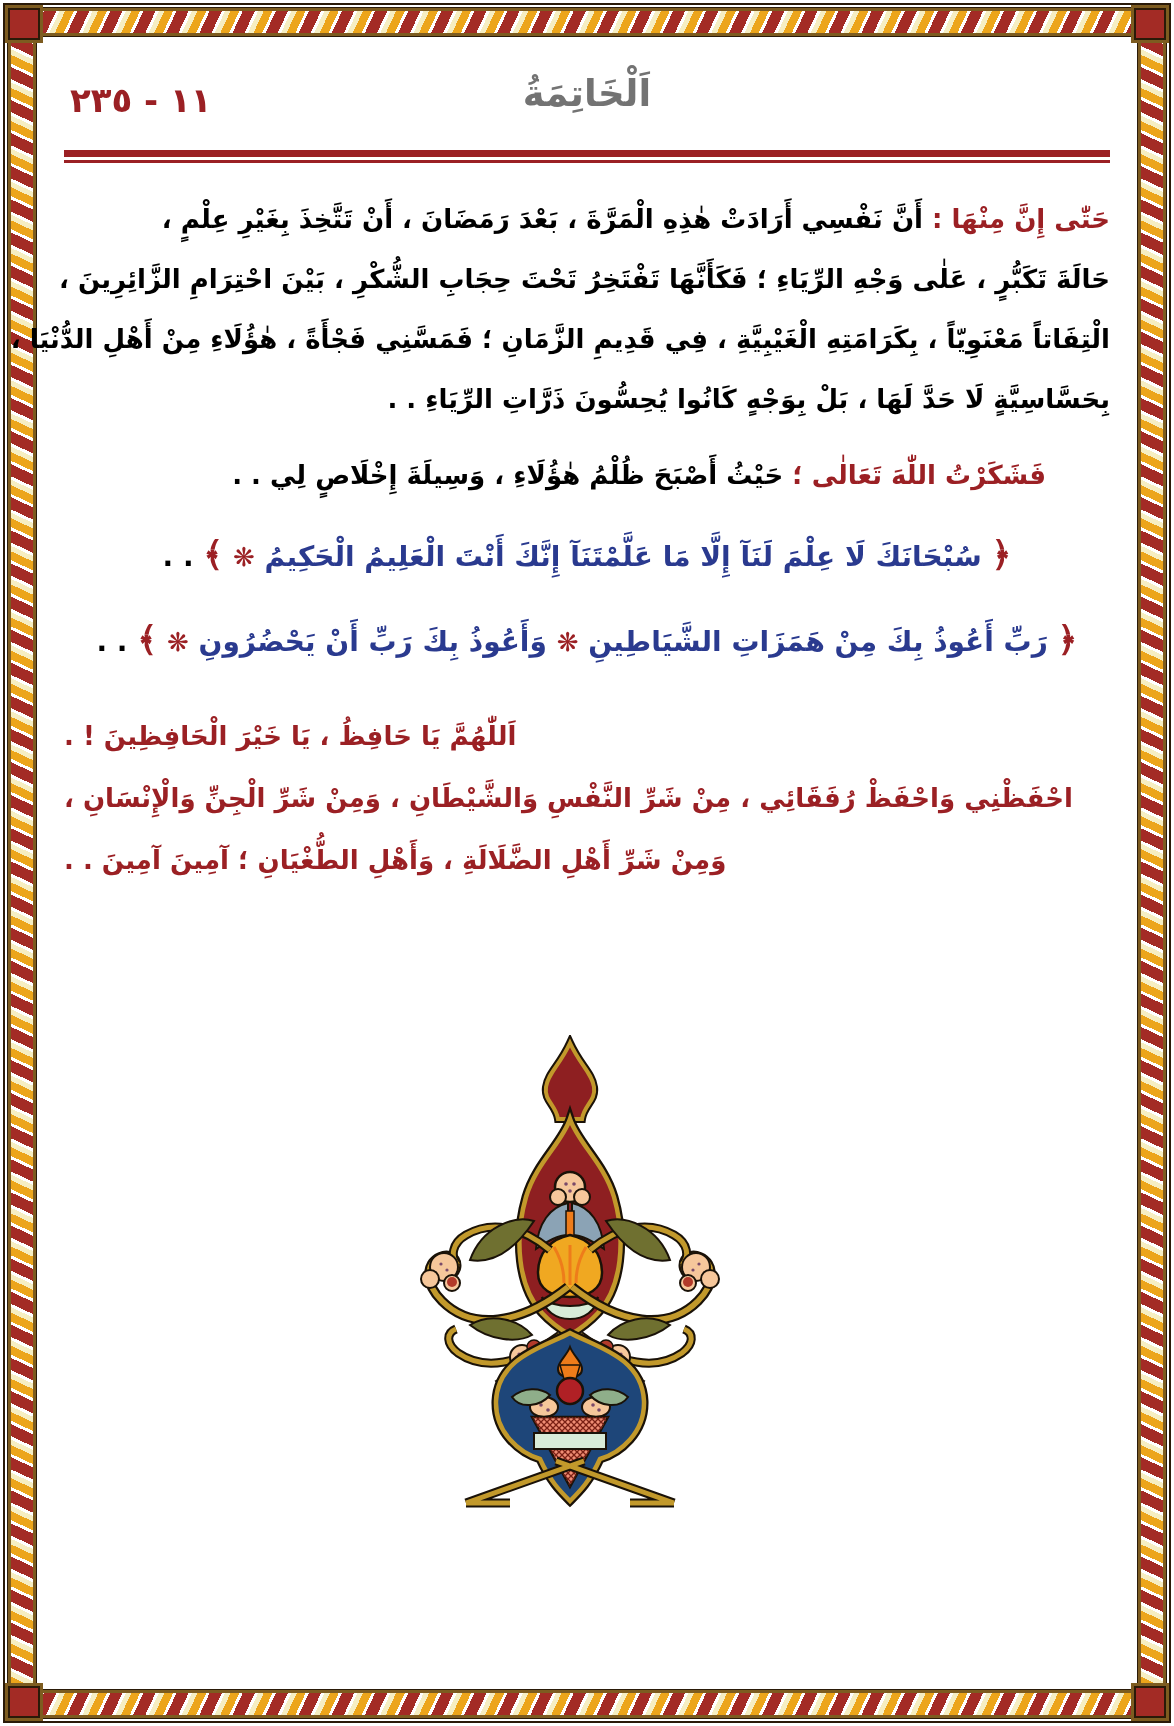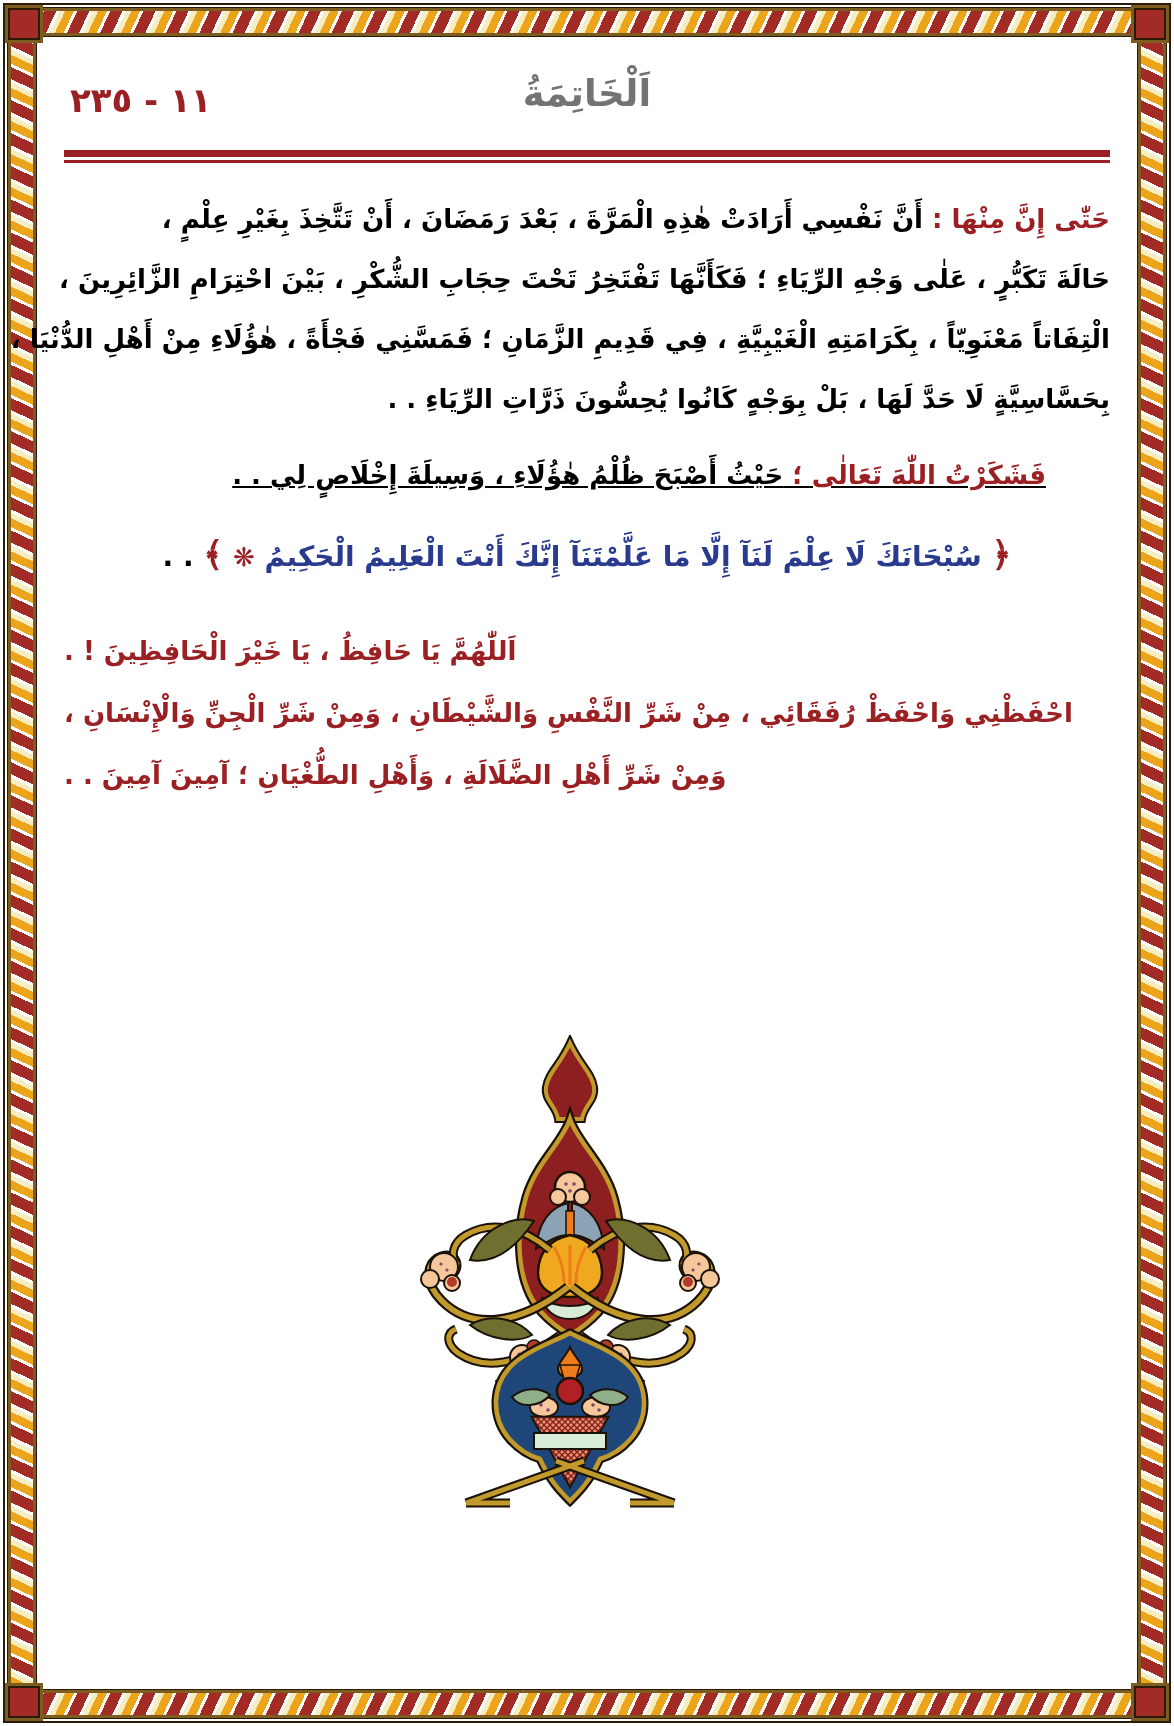--- a/index.html
+++ b/index.html
@@ -38,21 +38,21 @@
   }
   .page-title{
     text-align:center;font-size:37px;font-weight:bold;color:#737373;padding-top:10px;
   }
   .rule{margin-top:10px;}
   .rule .r1{height:7px;background:#9b2024;}
   .rule .r2{height:3px;background:#9b2024;margin-top:3px;}
 
   .bodytext{margin-top:26px;font-weight:bold;color:#000000;}
   .line{font-size:26px;line-height:60px;white-space:nowrap;text-align:right;}
-  .line.indent{padding-right:64px;text-decoration:underline;}
+  .line.indent{padding-right:64px;}
   .red{color:#9b2024;}
   .verse{font-size:28px;line-height:82px;text-align:center;color:#2a3a8f;white-space:nowrap;}
   .verse .bracket{color:#9b2024;font-size:34px;font-weight:bold;}
   .verse .rosette{color:#9b2024;font-size:26px;}
   .verse .dots{color:#000000;}
   .dua{font-size:26px;line-height:62px;text-align:left;color:#9b2024;font-weight:bold;white-space:nowrap;}
   .gap-sm{height:8px;} .gap-md{height:16px;} .gap-lg{height:22px;}
 
   
   .ornament{position:absolute;left:400px;top:1035px;width:340px;height:480px;}
@@ -95,20 +95,21 @@
       <div class="line">بِحَسَّاسِيَّةٍ لَا حَدَّ لَهَا ، بَلْ بِوَجْهٍ كَانُوا يُحِسُّونَ ذَرَّاتِ الرِّيَاءِ . .</div>
 
       <div class="gap-md"></div>
 
       <div class="line indent"><span class="red">فَشَكَرْتُ اللّٰهَ تَعَالٰى ؛ </span><span>حَيْثُ أَصْبَحَ ظُلْمُ هٰؤُلَاءِ ، وَسِيلَةَ إِخْلَاصٍ لِي . .</span></div>
 
       <div class="gap-sm"></div>
 
       <div class="verse"><span class="bracket">﴿</span> <span>سُبْحَانَكَ لَا عِلْمَ لَنَآ إِلَّا مَا عَلَّمْتَنَآ إِنَّكَ أَنْتَ الْعَلِيمُ الْحَكِيمُ</span> <span class="rosette">❋</span> <span class="bracket">﴾</span><span class="dots"> . .</span></div>
 
+      <div class="verse"><span class="bracket">﴿</span> <span>رَبِّ أَعُوذُ بِكَ مِنْ هَمَزَاتِ الشَّيَاطِينِ</span> <span class="rosette">❋</span> <span>وَأَعُوذُ بِكَ رَبِّ أَنْ يَحْضُرُونِ</span> <span class="rosette">❋</span> <span class="bracket">﴾</span><span class="dots"> . .</span></div>
 
       <div class="gap-lg"></div>
 
       <div class="dua">اَللّٰهُمَّ يَا حَافِظُ ، يَا خَيْرَ الْحَافِظِينَ ! .</div>
       <div class="dua">احْفَظْنِي وَاحْفَظْ رُفَقَائِي ، مِنْ شَرِّ النَّفْسِ وَالشَّيْطَانِ ، وَمِنْ شَرِّ الْجِنِّ وَالْإِنْسَانِ ،</div>
       <div class="dua">وَمِنْ شَرِّ أَهْلِ الضَّلَالَةِ ، وَأَهْلِ الطُّغْيَانِ ؛ آمِينَ آمِينَ . .</div>
 
     </div>
   </div>
 

